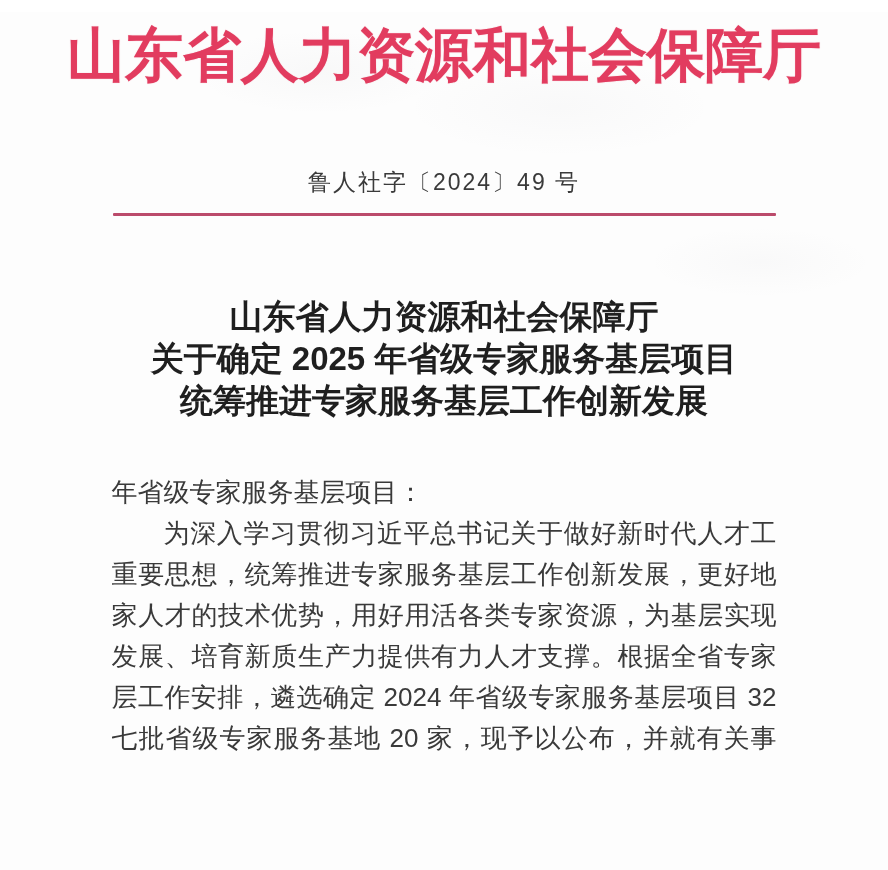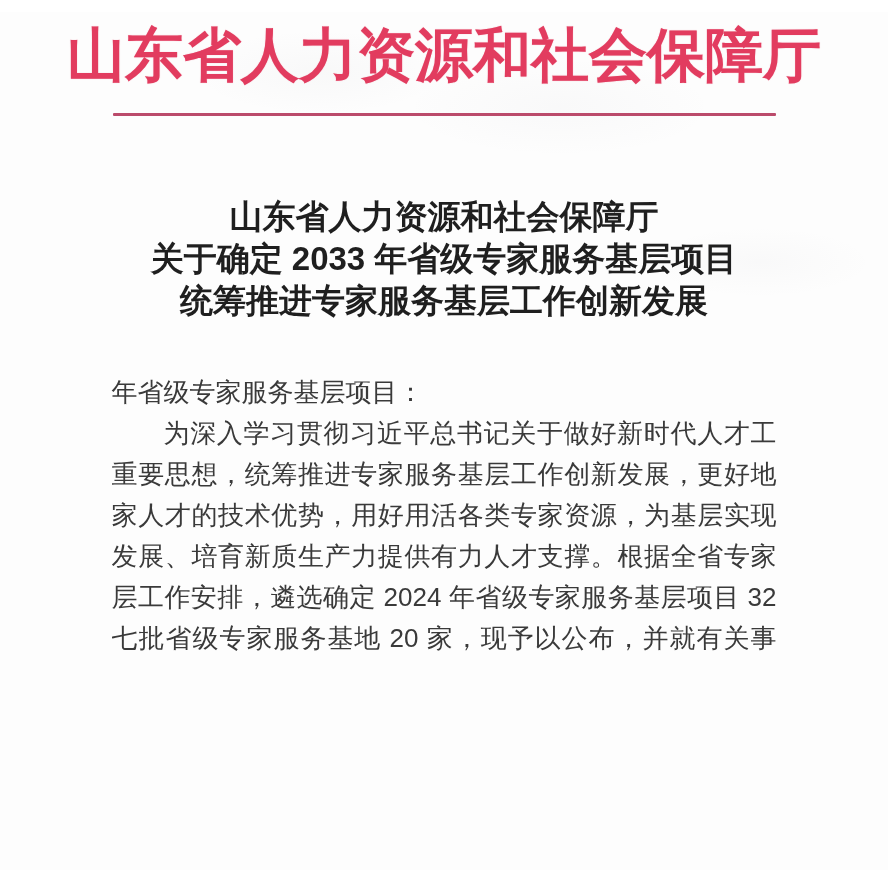--- a/index.html
+++ b/index.html
@@ -86,26 +86,27 @@
     background: linear-gradient(to left, rgba(40,40,40,0.75), rgba(40,40,40,0));
   }
 </style>
 </head>
 <body>
 
 <div class="page">
 
   <div class="red-header" style="color: rgb(226, 60, 95);">山东省人力资源和社会保障厅</div>
 
+  <div class="doc-number">鲁人社字〔2024〕49 号</div>
 
   <div class="red-line" style="background: rgb(187, 75, 107);"></div>
 
   <div class="doc-title">
     <div class="t-line">山东省人力资源和社会保障厅</div>
-    <div class="t-line">关于确定 2033 年省级专家服务基层项目</div>
+    <div class="t-line">关于确定 2025 年省级专家服务基层项目</div>
     <div class="t-line">统筹推进专家服务基层工作创新发展</div>
   </div>
 
   <div class="body-block">
     <div class="b-line">年省级专家服务基层项目：</div>
     <div class="b-line just indent">为深入学习贯彻习近平总书记关于做好新时代人才工作的</div>
     <div class="b-line just">重要思想，统筹推进专家服务基层工作创新发展，更好地发挥专</div>
     <div class="b-line just">家人才的技术优势，用好用活各类专家资源，为基层实现高质量</div>
     <div class="b-line just">发展、培育新质生产力提供有力人才支撑。根据全省专家服务基</div>
     <div class="b-line just">层工作安排，遴选确定 2024 年省级专家服务基层项目 32 个、第</div>

